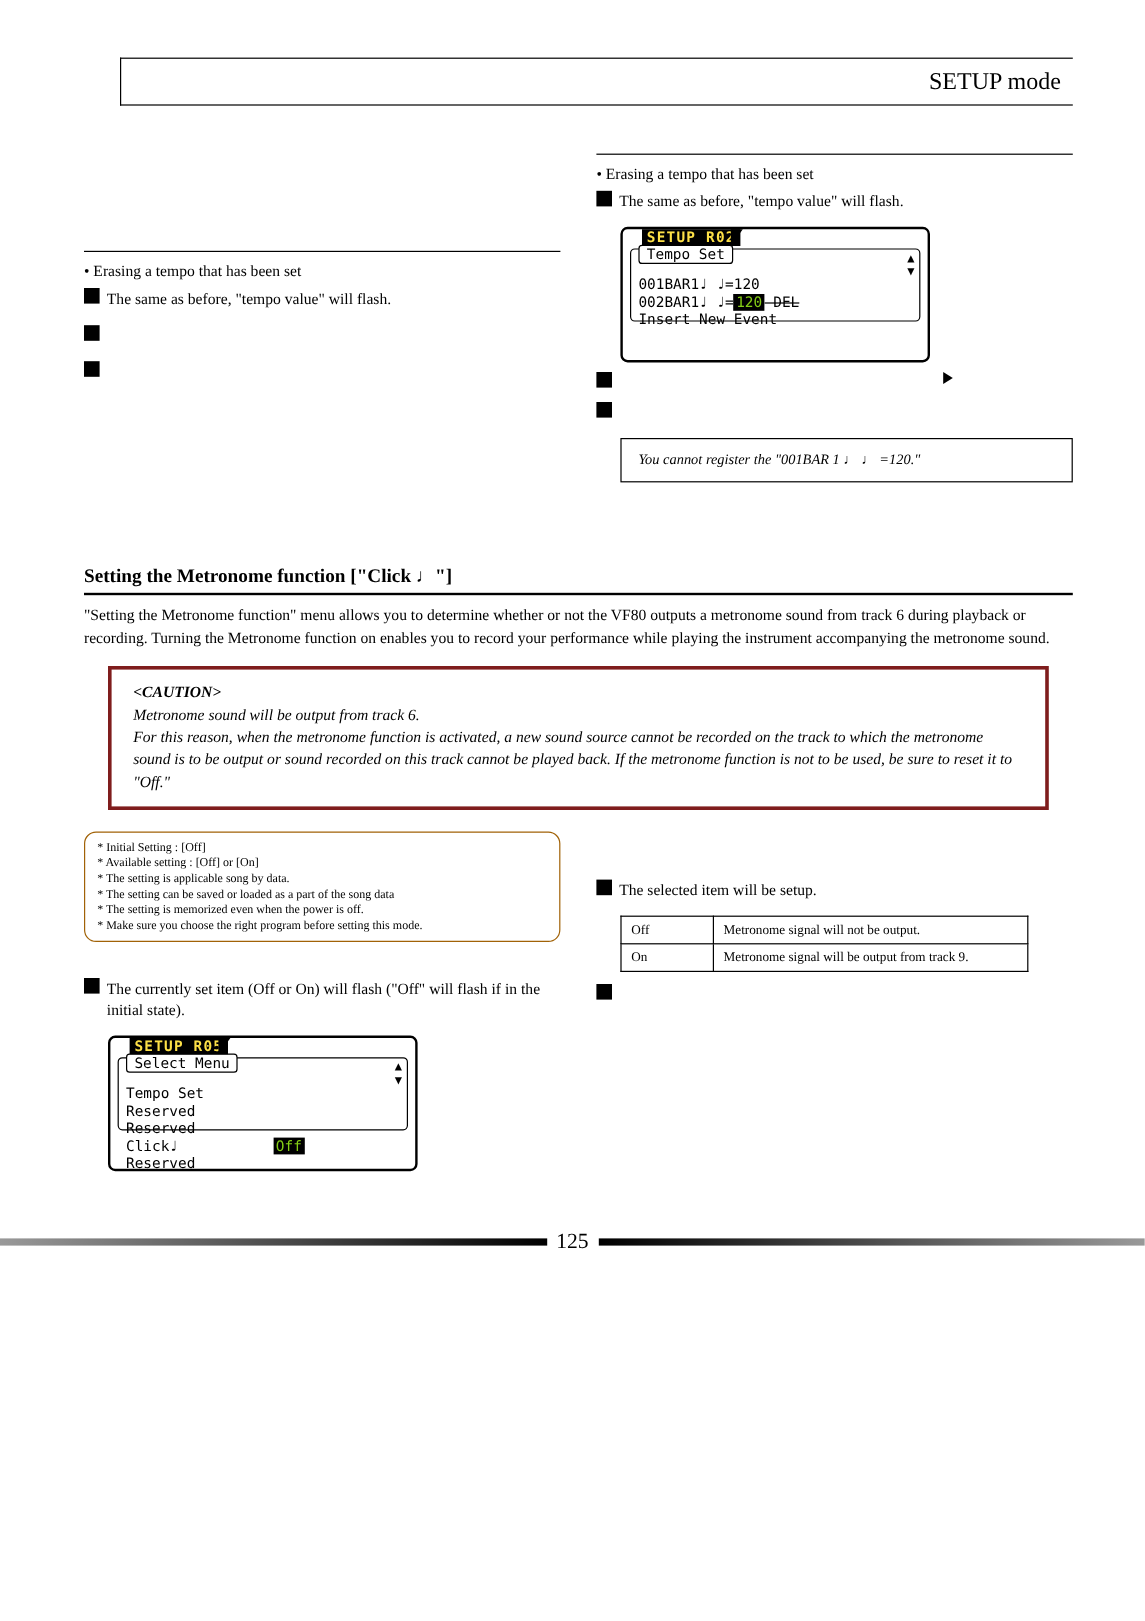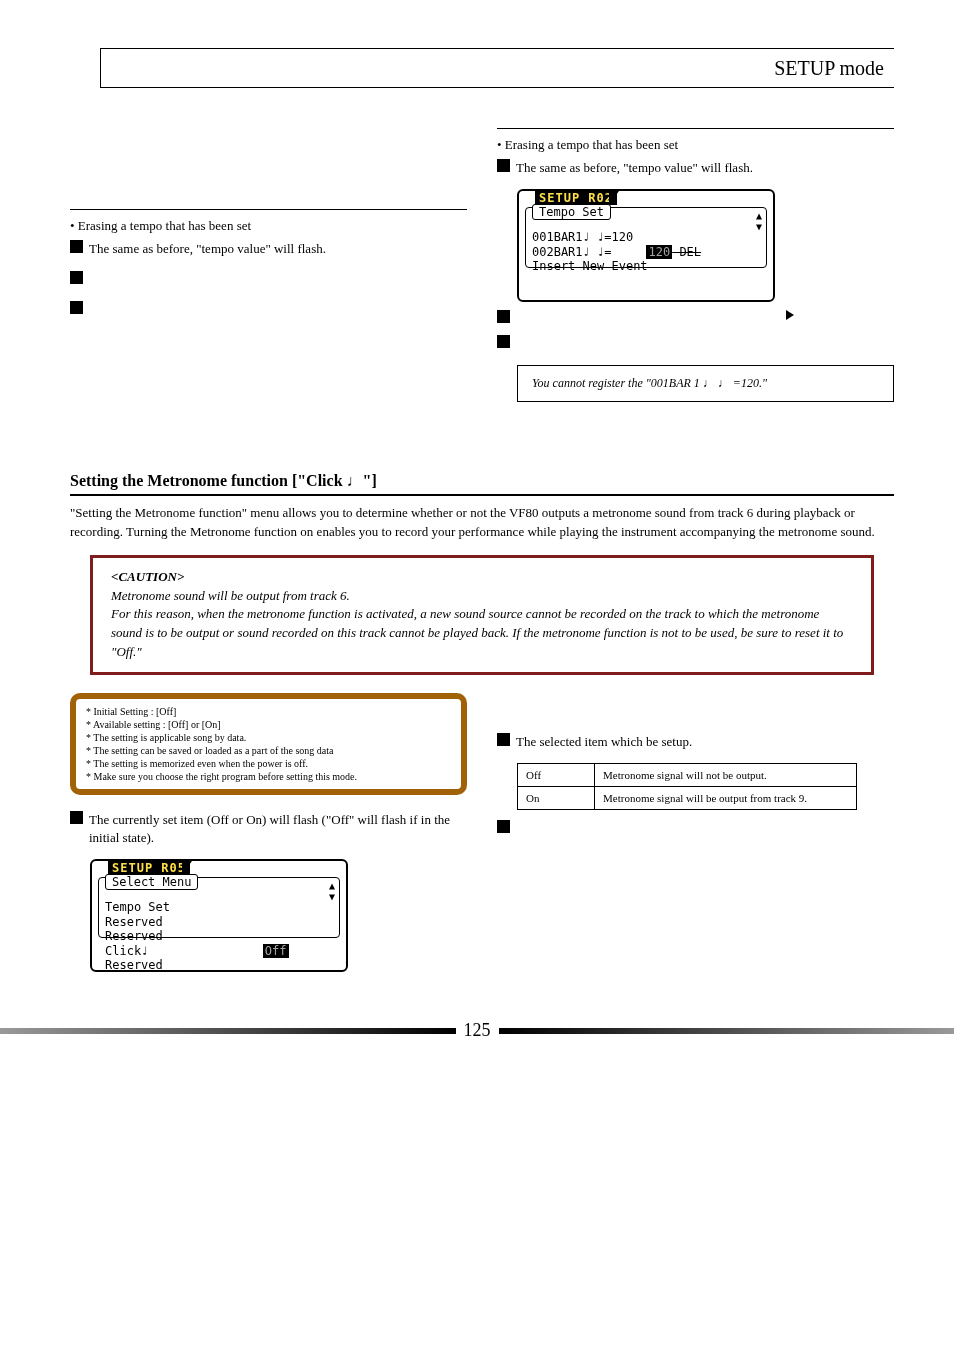--- a/index.html
+++ b/index.html
@@ -109,23 +109,22 @@
     position: relative;
     top: -6px;
     background: #fff;
   }
   .lcd-content {
     line-height: 1.2;
     white-space: pre;
   }
   .inverted {
     background: #000;
-    color: #a3a3a3;
+    color: #84cc16;
     padding: 0 2px;
-    margin-left: 35px;
   }
   .strike {
     text-decoration: line-through;
   }
   .scroll-icons {
     position: absolute;
     right: 4px;
     top: 2px;
     font-size: 10px;
   }
@@ -161,26 +160,26 @@
     line-height: 1.45;
   }
   .caution-title {
     font-weight: bold;
     font-style: italic;
   }
   .caution-text {
     font-style: italic;
   }
   .settings-box {
-    border: 6px solid #a16207;
+    border: 1px solid #a16207;
     border-radius: 10px;
     padding: 6px 10px;
     font-size: 10px;
     line-height: 1.3;
-    margin-bottom: 16px;
+    margin-bottom: 30px;
   }
   .bottom-section {
     display: flex;
     gap: 30px;
   }
   .small-table {
     border-collapse: collapse;
     margin: 4px 0 10px 20px;
     width: 340px;
   }
@@ -326,21 +325,21 @@
 <span>Reserved</span></div>
           </div>
         </div>
       </div>
     </div>
 
     <div class="col">
       <div style="height:40px"></div>
       <div class="step-row">
         <span class="black-dot"></span>
-        <span class="step-text">The selected item which be setup.</span>
+        <span class="step-text">The selected item will be setup.</span>
       </div>
 
       <table class="small-table">
         <tbody>
             <tr>
           <td>Off</td>
           <td>Metronome signal will not be output.</td>
         </tr>
         <tr>
           <td>On</td>

